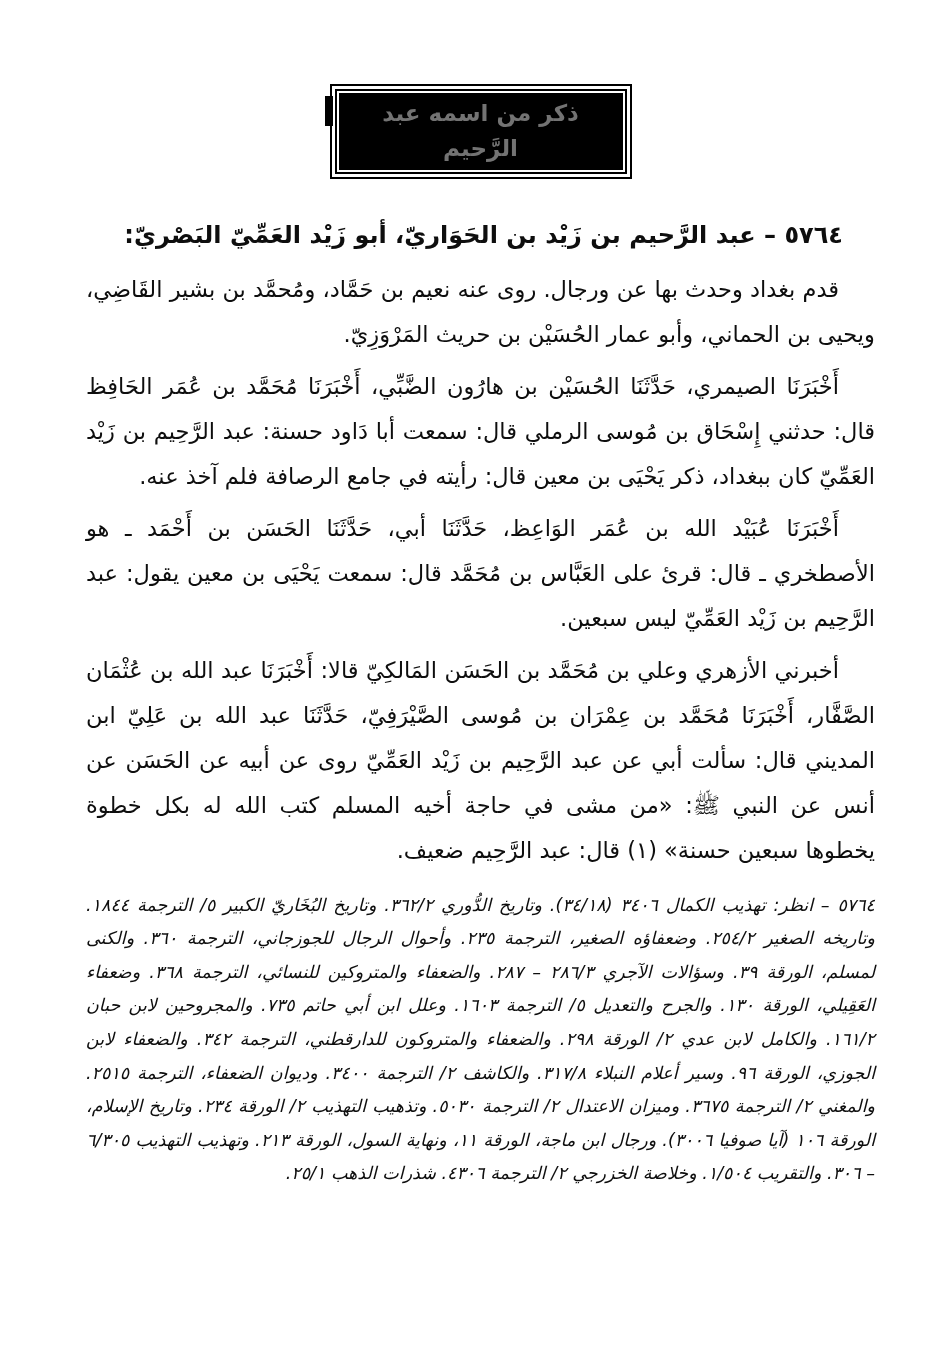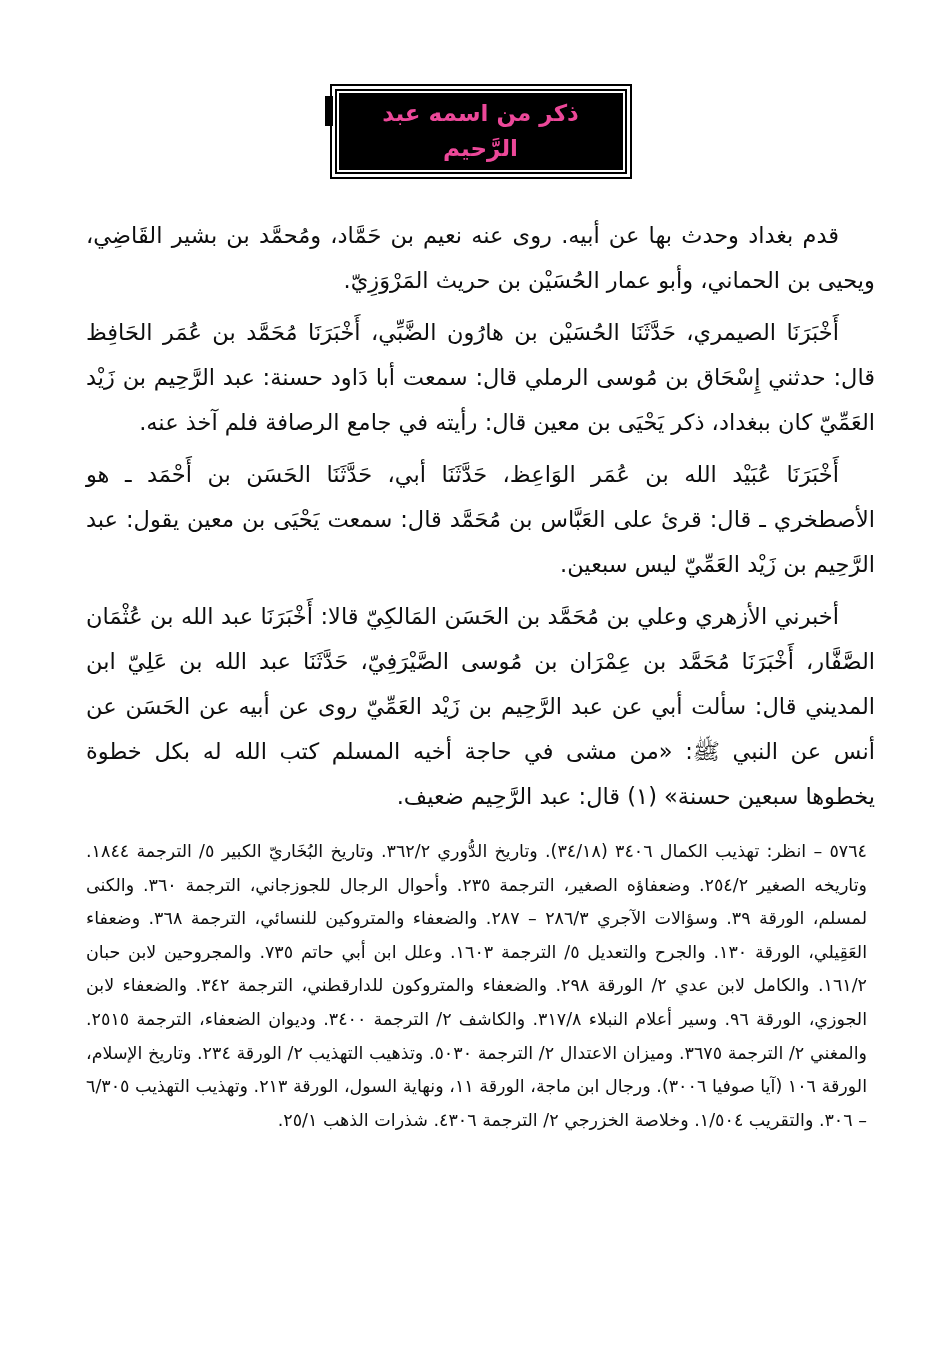--- a/index.html
+++ b/index.html
@@ -28,21 +28,21 @@
     padding: 3px;
     position: relative;
     background: #fff;
   }
   .header-box-inner {
     border: 2px solid #000;
     padding: 2px;
   }
   .header-panel {
     background: #000;
-    color: #ec4899;
+    color: #737373;
     text-align: center;
     font-weight: bold;
     font-size: 23px;
     line-height: 1.5;
     padding: 3px 6px 5px 6px;
     letter-spacing: 0.5px;
   }
   .header-tab {
     position: absolute;
     left: -7px;
@@ -71,21 +71,22 @@
   }
 
   
   .footnotes {
     margin-top: 16px;
     font-size: 17.5px;
     line-height: 1.92;
     text-align: justify;
   }
   .fn {
-    margin: 0 8px 2px 0;
+    margin: 0 0 2px 0;
+    font-style: italic;
   }
   .fn-bib {
     text-indent: 0;
   }
   .fn-ref {
     text-indent: 14px;
   }
 </style>
 </head>
 <body>
@@ -93,22 +94,23 @@
 <div class="page">
 
   <div class="header-box">
     <span class="header-tab"></span>
     <div class="header-box-inner">
       <div class="header-panel">ذكر من اسمه عبد الرَّحيم</div>
     </div>
   </div>
 
   <div class="entry">
+    <p class="entry-heading">٥٧٦٤ – عبد الرَّحيم بن زَيْد بن الحَوَاريّ، أبو زَيْد العَمِّيّ البَصْريّ:</p>
 
-    <p class="body-p">قدم بغداد وحدث بها عن أبيه. روى عنه نعيم بن حَمَّاد، ومُحمَّد بن بشير القَاضِي، ويحيى بن الحماني، وأبو عمار الحُسَيْن بن حريث المَرْوَزِيّ.</p>
+    <p class="body-p">قدم بغداد وحدث بها عن ورجال. روى عنه نعيم بن حَمَّاد، ومُحمَّد بن بشير القَاضِي، ويحيى بن الحماني، وأبو عمار الحُسَيْن بن حريث المَرْوَزِيّ.</p>
 
     <p class="body-p">أَخْبَرَنَا الصيمري، حَدَّثَنَا الحُسَيْن بن هارُون الضَّبِّي، أَخْبَرَنَا مُحَمَّد بن عُمَر الحَافِظ قال: حدثني إِسْحَاق بن مُوسى الرملي قال: سمعت أبا دَاود حسنة: عبد الرَّحِيم بن زَيْد العَمِّيّ كان ببغداد، ذكر يَحْيَى بن معين قال: رأيته في جامع الرصافة فلم آخذ عنه.</p>
 
     <p class="body-p">أَخْبَرَنَا عُبَيْد الله بن عُمَر الوَاعِظ، حَدَّثَنَا أبي، حَدَّثَنَا الحَسَن بن أَحْمَد ـ هو الأصطخري ـ قال: قرئ على العَبَّاس بن مُحَمَّد قال: سمعت يَحْيَى بن معين يقول: عبد الرَّحِيم بن زَيْد العَمِّيّ ليس سبعين.</p>
 
     <p class="body-p">أخبرني الأزهري وعلي بن مُحَمَّد بن الحَسَن المَالكِيّ قالا: أَخْبَرَنَا عبد الله بن عُثْمَان الصَّفَّار، أَخْبَرَنَا مُحَمَّد بن عِمْرَان بن مُوسى الصَّيْرَفِيّ، حَدَّثَنَا عبد الله بن عَلِيّ ابن المديني قال: سألت أبي عن عبد الرَّحِيم بن زَيْد العَمِّيّ روى عن أبيه عن الحَسَن عن أنس عن النبي ﷺ: «من مشى في حاجة أخيه المسلم كتب الله له بكل خطوة يخطوها سبعين حسنة» (١) قال: عبد الرَّحِيم ضعيف.</p>
   </div>
 
   <div class="footnotes">
     <p class="fn fn-bib">٥٧٦٤ – انظر: تهذيب الكمال ٣٤٠٦ (٣٤/١٨). وتاريخ الدُّوري ٣٦٢/٢. وتاريخ البُخَاريّ الكبير ٥/ الترجمة ١٨٤٤. وتاريخه الصغير ٢٥٤/٢. وضعفاؤه الصغير، الترجمة ٢٣٥. وأحوال الرجال للجوزجاني، الترجمة ٣٦٠. والكنى لمسلم، الورقة ٣٩. وسؤالات الآجري ٢٨٦/٣ – ٢٨٧. والضعفاء والمتروكين للنسائي، الترجمة ٣٦٨. وضعفاء العَقِيلي، الورقة ١٣٠. والجرح والتعديل ٥/ الترجمة ١٦٠٣. وعلل ابن أبي حاتم ٧٣٥. والمجروحين لابن حبان ١٦١/٢. والكامل لابن عدي ٢/ الورقة ٢٩٨. والضعفاء والمتروكون للدارقطني، الترجمة ٣٤٢. والضعفاء لابن الجوزي، الورقة ٩٦. وسير أعلام النبلاء ٣١٧/٨. والكاشف ٢/ الترجمة ٣٤٠٠. وديوان الضعفاء، الترجمة ٢٥١٥. والمغني ٢/ الترجمة ٣٦٧٥. وميزان الاعتدال ٢/ الترجمة ٥٠٣٠. وتذهيب التهذيب ٢/ الورقة ٢٣٤. وتاريخ الإسلام، الورقة ١٠٦ (آيا صوفيا ٣٠٠٦). ورجال ابن ماجة، الورقة ١١، ونهاية السول، الورقة ٢١٣. وتهذيب التهذيب ٦/٣٠٥ – ٣٠٦. والتقريب ١/٥٠٤. وخلاصة الخزرجي ٢/ الترجمة ٤٣٠٦. شذرات الذهب ٢٥/١.</p>

